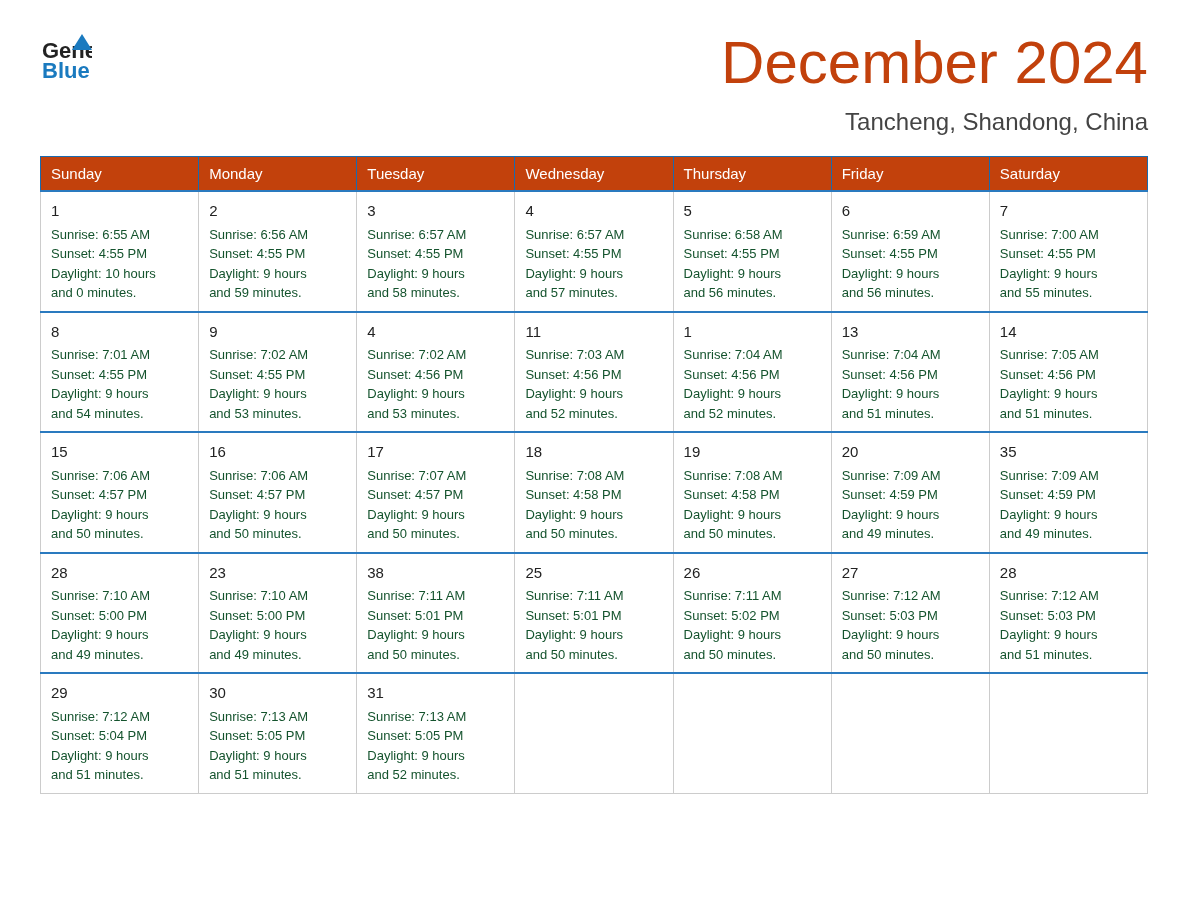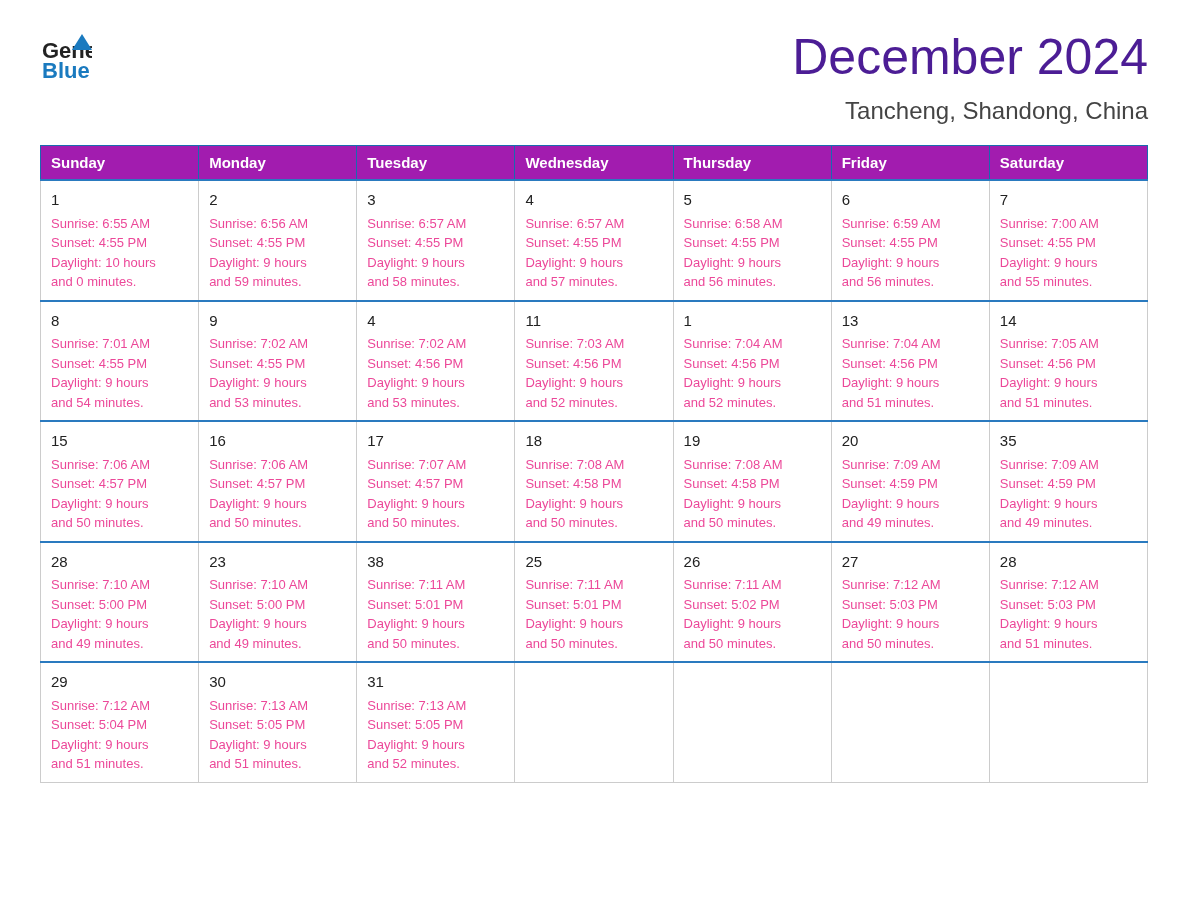--- a/index.html
+++ b/index.html
@@ -26,41 +26,41 @@
       flex-direction: column;
     }
     .logo-line1 {
       display: flex;
       align-items: center;
     }
     .title-block {
       text-align: right;
     }
     .title-block h1 {
-      font-size: 50px;
-      font-weight: normal;
-      color: #4c1d95;
+      font-size: 60px;
+      font-weight: normal;
+      color: #c2410c;
       line-height: 1.1;
     }
     .title-block h2 {
       font-size: 24px;
       font-weight: normal;
       color: #444;
       margin-top: 12px;
     }
     table {
       width: 100%;
       border-collapse: collapse;
       table-layout: fixed;
     }
     thead tr th {
-      background-color: #a21caf;
+      background-color: #c2410c;
       color: #fff;
       font-size: 15px;
-      font-weight: bold;
+      font-weight: normal;
       padding: 8px 10px;
       text-align: left;
       border: 1px solid #1a6aaf;
     }
     tbody tr td {
       vertical-align: top;
       padding: 8px 10px;
       font-size: 13px;
       color: #222;
       border: 1px solid #ccc;
@@ -69,21 +69,21 @@
       height: 110px;
     }
     tbody tr td .day-number {
       font-size: 15px;
       font-weight: normal;
       display: block;
       margin-bottom: 2px;
     }
     tbody tr td .day-info {
       font-size: 13px;
-      color: #ec4899;
+      color: #14532d;
     }
     tbody tr td.empty {
       background: #fff;
       border-top: 2px solid #2a7abf;
     }
   </style>
 </head>
 <body>
 
 <div class="header">

